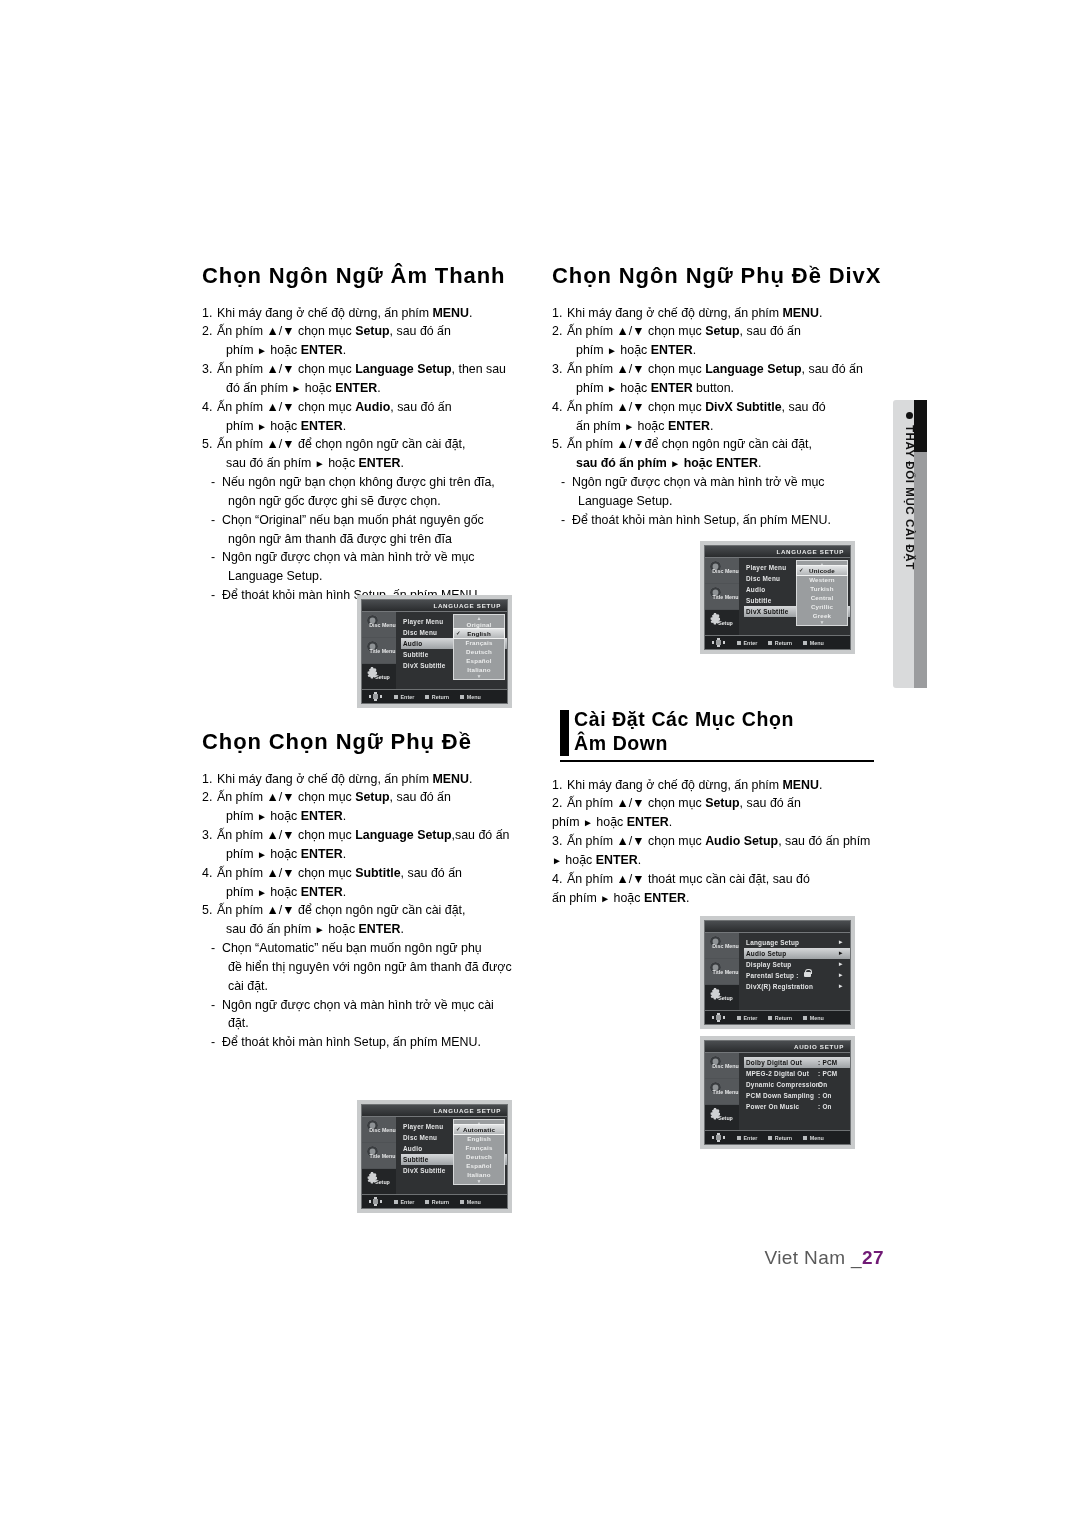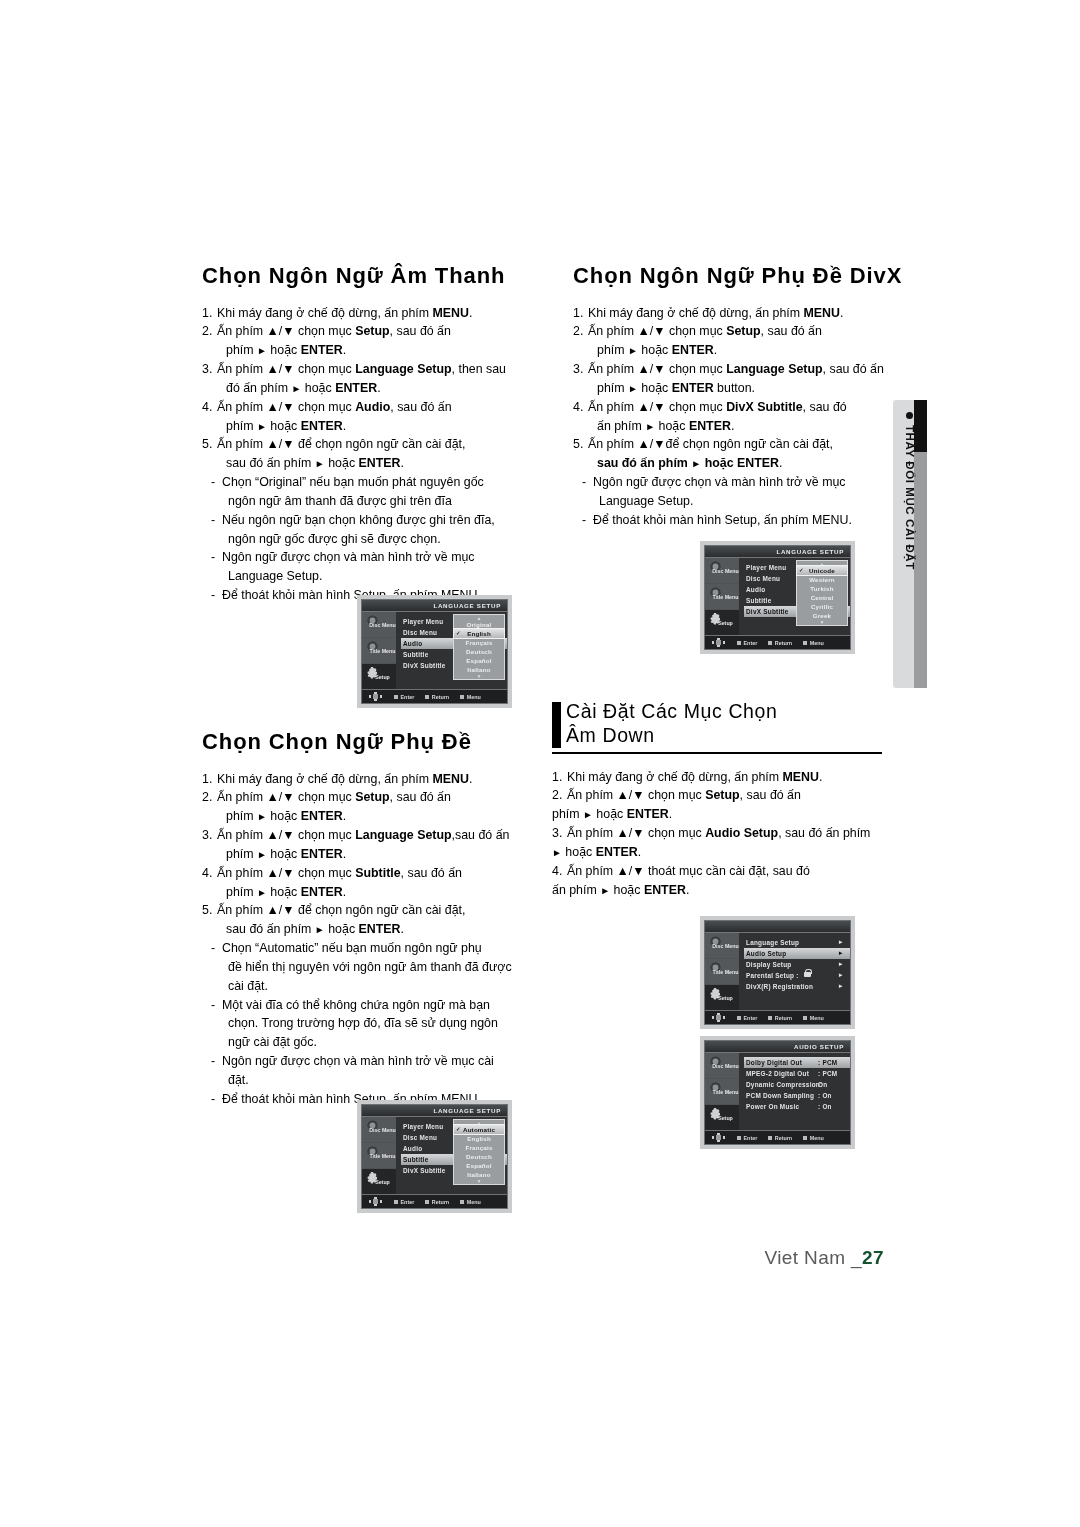--- a/index.html
+++ b/index.html
@@ -23,36 +23,36 @@
     width: 1080px;
     height: 1527px;
   }
 
   
   .col {
     position: absolute;
     width: 330px;
   }
   .col-left  { left: 202px; top: 262px; }
-  .col-right { left: 552px; top: 262px; margin-left: 21px; }
+  .col-right { left: 552px; top: 262px; }
 
   h2.sect-title {
     font-size: 22px;
     font-weight: bold;
     letter-spacing: 0.9px;
     margin: 0 0 14px 0;
     line-height: 1.25;
   }
 
   .barred-title {
     position: relative;
     padding-left: 14px;
-    margin: 0;
+    margin: 8px;
     font-size: 19.5px;
-    font-weight: normal;
+    font-weight: bold;
     letter-spacing: 0.6px;
     line-height: 1.22;
     border-bottom: 2.2px solid #000;
     padding-bottom: 4px;
   }
   .barred-title::before {
     content: "";
     position: absolute;
     left: 0; top: 2px;
     width: 9px;
@@ -363,21 +363,21 @@
 
   
   .footer {
     position: absolute;
     right: 196px;
     top: 1247px;
     font-size: 19px;
     color: #5a5a5a;
     letter-spacing: 0.4px;
   }
-  .footer b { color: #14532d; font-weight: bold; }
+  .footer b { color: #701a75; font-weight: bold; }
 </style>
 </head>
 <body>
 
 <div class="page">
 
   <div class="col col-left">
 
     <h2 class="sect-title">Chọn Ngôn Ngữ Âm Thanh</h2>
 
@@ -403,26 +403,26 @@
       </li>
       <li>
         <span class="num">5.</span>
         <span>Ấn phím ▲/▼ để chọn ngôn ngữ cần cài đặt,</span>
         <span class="cont">sau đó ấn phím <span class="arrow">►</span> hoặc <b>ENTER</b>.</span>
       </li>
     </ol>
 
     <ul class="dashes">
       <li>
+        <span>Nếu ngôn ngữ bạn chọn không được ghi trên đĩa,</span>
+        <span class="sub">ngôn ngữ gốc được ghi sẽ được chọn.</span>
+      </li>
+      <li>
         <span>Chọn “Original” nếu bạn muốn phát nguyên gốc</span>
         <span class="sub">ngôn ngữ âm thanh đã được ghi trên đĩa</span>
-      </li>
-      <li>
-        <span>Nếu ngôn ngữ bạn chọn không được ghi trên đĩa,</span>
-        <span class="sub">ngôn ngữ gốc được ghi sẽ được chọn.</span>
       </li>
       <li>
         <span>Ngôn ngữ được chọn và màn hình trở về mục</span>
         <span class="sub">Language Setup.</span>
       </li>
       <li>
         <span>Để thoát khỏi màn hình Setup, ấn phím MENU.</span>
       </li>
     </ul>
   </div>
@@ -520,25 +520,20 @@
       </li>
     </ol>
 
     <ul class="dashes">
       <li>
         <span>Chọn “Automatic” nếu bạn muốn ngôn ngữ phụ</span>
         <span class="sub">đề hiển thị nguyên với ngôn ngữ âm thanh đã được</span>
         <span class="sub">cài đặt.</span>
       </li>
       <li>
-        <span>Một vài đĩa có thể không chứa ngôn ngữ mà bạn</span>
-        <span class="sub">chọn. Trong trường hợp đó, đĩa sẽ sử dụng ngôn</span>
-        <span class="sub">ngữ cài đặt gốc.</span>
-      </li>
-      <li>
         <span>Ngôn ngữ được chọn và màn hình trở về mục cài</span>
         <span class="sub">đặt.</span>
       </li>
       <li>
         <span>Để thoát khỏi màn hình Setup, ấn phím MENU.</span>
       </li>
     </ul>
   </div>
 
   <div class="osd" style="left:357px; top:1100px;">

